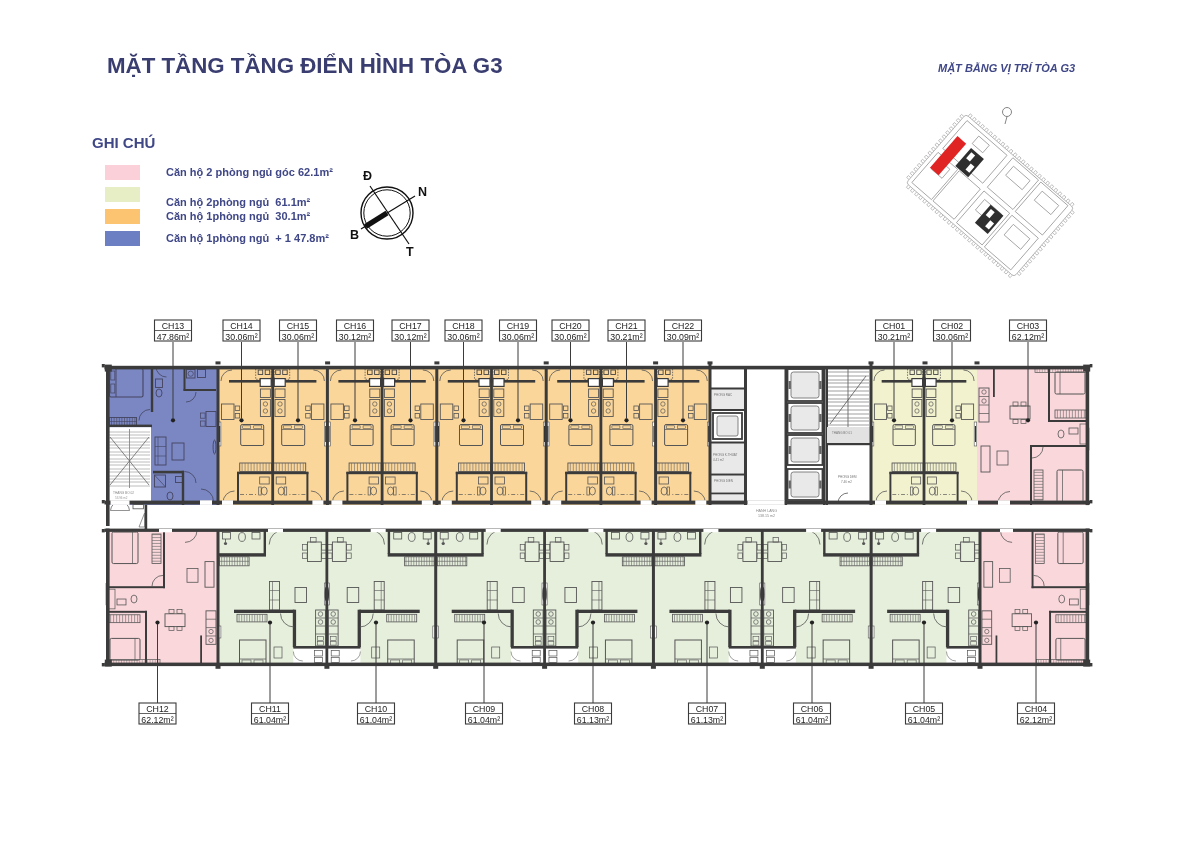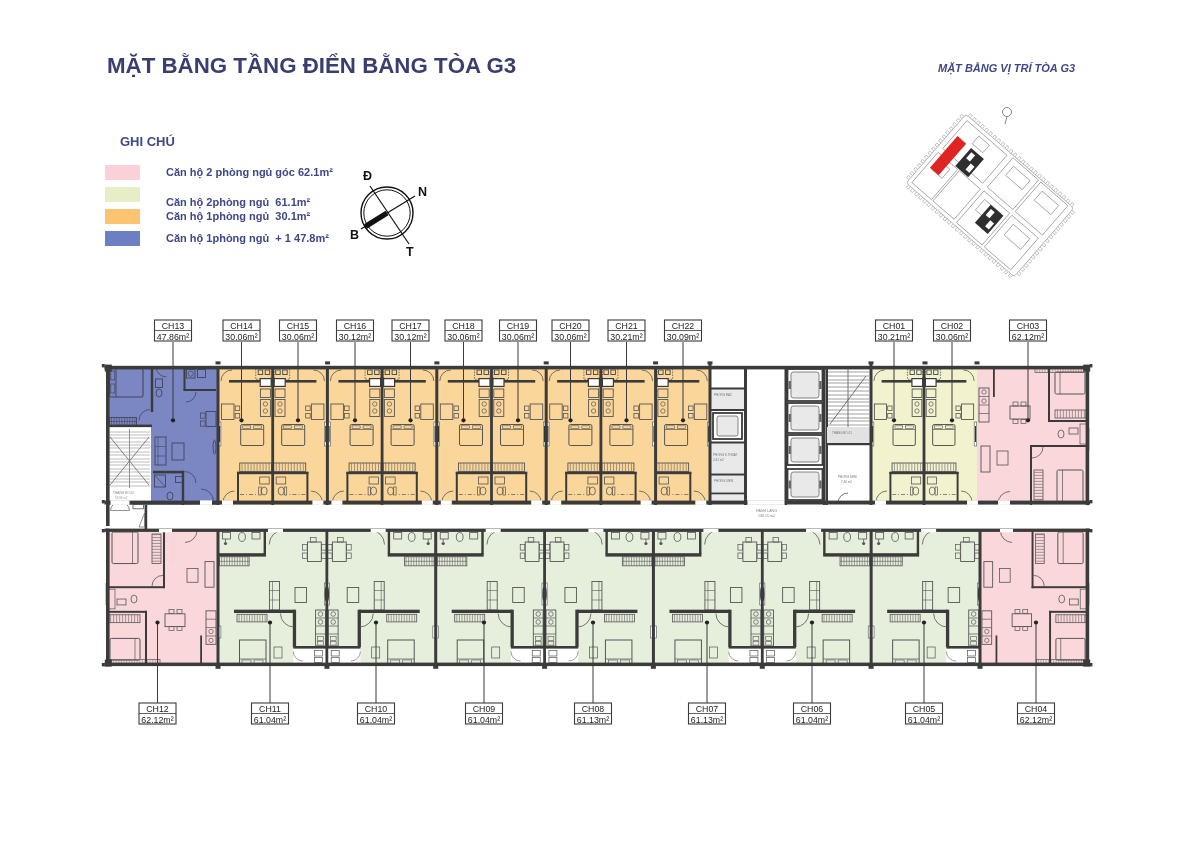--- a/index.html
+++ b/index.html
@@ -1,27 +1,27 @@
 <!DOCTYPE html>
 <html><head>
 <meta charset="utf-8">
 <style>
   html,body{margin:0;padding:0;}
   body{width:1200px;height:848px;position:relative;background:#ffffff;
        font-family:"Liberation Sans",sans-serif;overflow:hidden;}
   .abs{position:absolute;}
   #title{left:107px;top:53px;font-size:22.3px;font-weight:bold;color:#3a3d70;}
   #subtitle{left:938px;top:62px;font-size:11px;font-weight:bold;color:#3f4787;font-style:italic;}
-  #ghichu{left:120px;top:134px;font-size:13px;font-weight:bold;color:#3f4787;}
+  #ghichu{left:92px;top:134px;font-size:15px;font-weight:bold;color:#3f4787;}
   .leg-sw{left:105px;width:35px;height:15px;}
   .leg-tx{left:166px;font-size:11px;font-weight:bold;color:#3f4787;}
 </style>
 </head>
 <body>
-<div id="title" class="abs">MẶT BẰNG TẦNG ĐIỂN BẰNG TÒA G3</div>
+<div id="title" class="abs">MẶT TẦNG TẦNG ĐIỂN HÌNH TÒA G3</div>
 <div id="subtitle" class="abs">MẶT BẰNG VỊ TRÍ TÒA G3</div>
 <div id="ghichu" class="abs">GHI CHÚ</div>
 <div class="abs leg-sw" style="top:165px;background:#fbd0d9;"></div>
 <div class="abs leg-sw" style="top:187px;background:#e7edc4;"></div>
 <div class="abs leg-sw" style="top:209px;background:#fcc471;"></div>
 <div class="abs leg-sw" style="top:231px;background:#6d7fc3;"></div>
 <div class="abs leg-tx" style="top:166px;">Căn hộ 2 phòng ngủ góc 62.1m²</div>
 <div class="abs leg-tx" style="top:188px;margin-top:8px;">Căn hộ 2phòng ngủ&nbsp; 61.1m²</div>
 <div class="abs leg-tx" style="top:210px;">Căn hộ 1phòng ngủ&nbsp; 30.1m²</div>
 <div class="abs leg-tx" style="top:232px;text-align:center;">Căn hộ 1phòng ngủ&nbsp; + 1 47.8m²</div>

